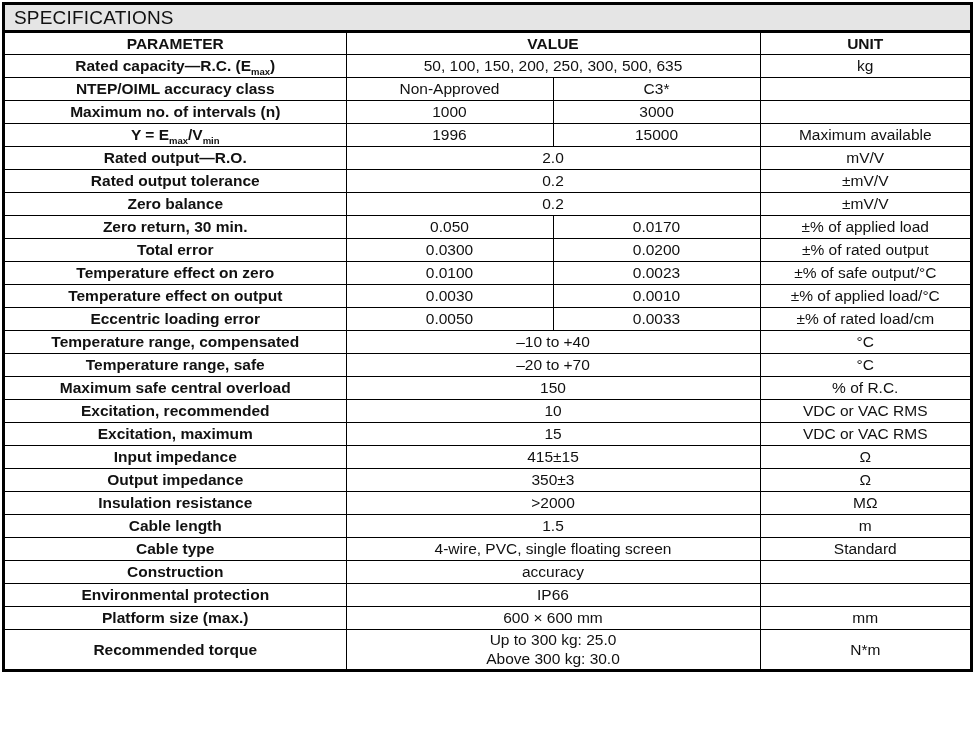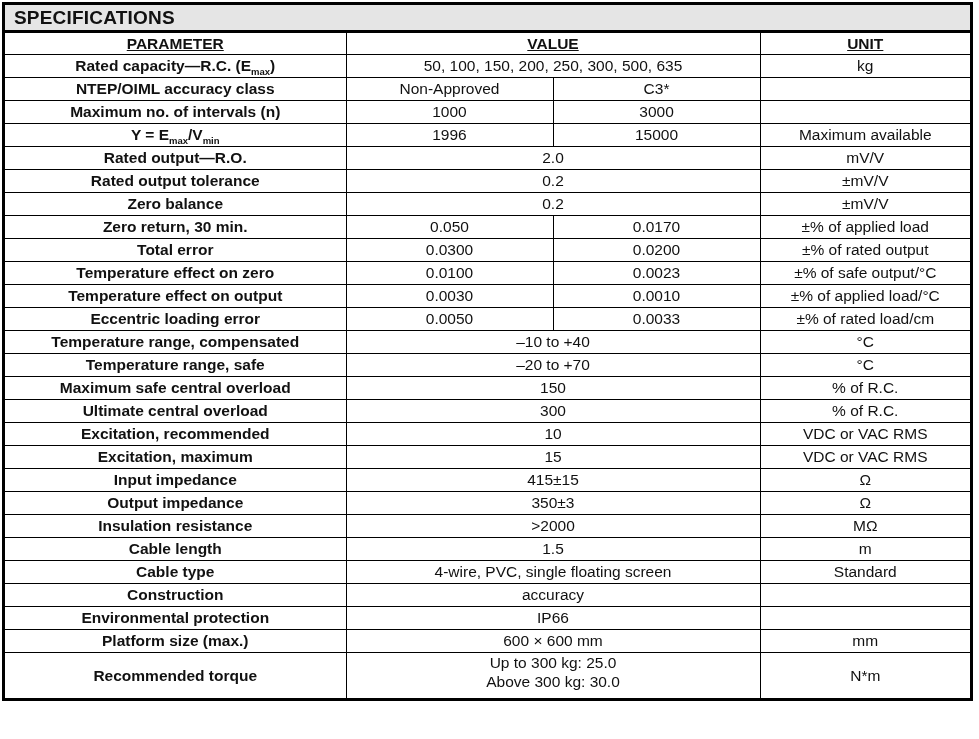--- a/index.html
+++ b/index.html
@@ -21,21 +21,21 @@
     box-sizing: border-box;
     background: #ffffff;
   }
   .titlebar {
     height: 25px;
     background: #e5e5e5;
     border-bottom: 2px solid #000000;
     display: flex;
     align-items: center;
     padding-left: 9px;
-    font-weight: bold;
+    font-weight: normal;
     font-size: 19px;
     letter-spacing: 0.2px;
     box-sizing: content-box;
   }
   table.spec {
     border-collapse: collapse;
     table-layout: fixed;
     width: 100%;
   }
   table.spec th,
@@ -43,40 +43,39 @@
     border: 1.5px solid #000000;
     font-size: 15.5px;
     overflow: hidden;
     white-space: nowrap;
   }
   table.spec th {
     height: 21px;
     font-weight: bold;
     text-align: center;
     padding: 0 4px;
-    text-decoration: underline;
   }
   table.spec td {
     height: 22px;
     padding: 0 4px;
   }
   td.param {
     font-weight: bold;
     text-align: center;
     padding-left: 7px;
   }
   td.val, td.unit {
     text-align: center;
     font-weight: normal;
   }
   td.val.multiline {
     white-space: normal;
     line-height: 1.2;
     padding-top: 1px;
-    padding-bottom: 7px;
+    padding-bottom: 1px;
   }
   sub {
     font-size: 9.5px;
     line-height: 0;
   }
   
   table.spec tr > *:first-child { border-left: none; }
   table.spec tr > *:last-child { border-right: none; }
   table.spec tr:last-child > * { border-bottom: none; }
 </style>
@@ -179,25 +178,20 @@
           <td class="param"><span>Temperature range, safe</span></td>
           <td class="val" colspan="2">–20 to +70</td>
           <td class="unit">°C</td>
         </tr>
         <tr>
           <td class="param"><span>Maximum safe central overload</span></td>
           <td class="val" colspan="2">150</td>
           <td class="unit">% of R.C.</td>
         </tr>
         <tr>
-          <td class="param"><span>Ultimate central overload</span></td>
-          <td class="val" colspan="2">300</td>
-          <td class="unit">% of R.C.</td>
-        </tr>
-        <tr>
           <td class="param"><span>Excitation, recommended</span></td>
           <td class="val" colspan="2">10</td>
           <td class="unit">VDC or VAC RMS</td>
         </tr>
         <tr>
           <td class="param"><span>Excitation, maximum</span></td>
           <td class="val" colspan="2">15</td>
           <td class="unit">VDC or VAC RMS</td>
         </tr>
         <tr>

